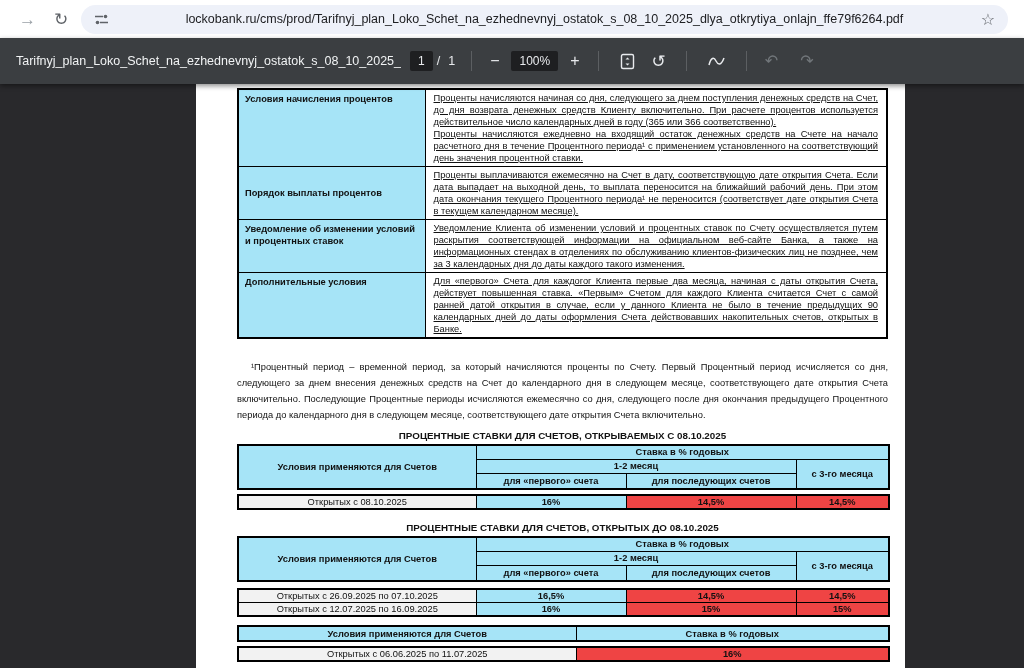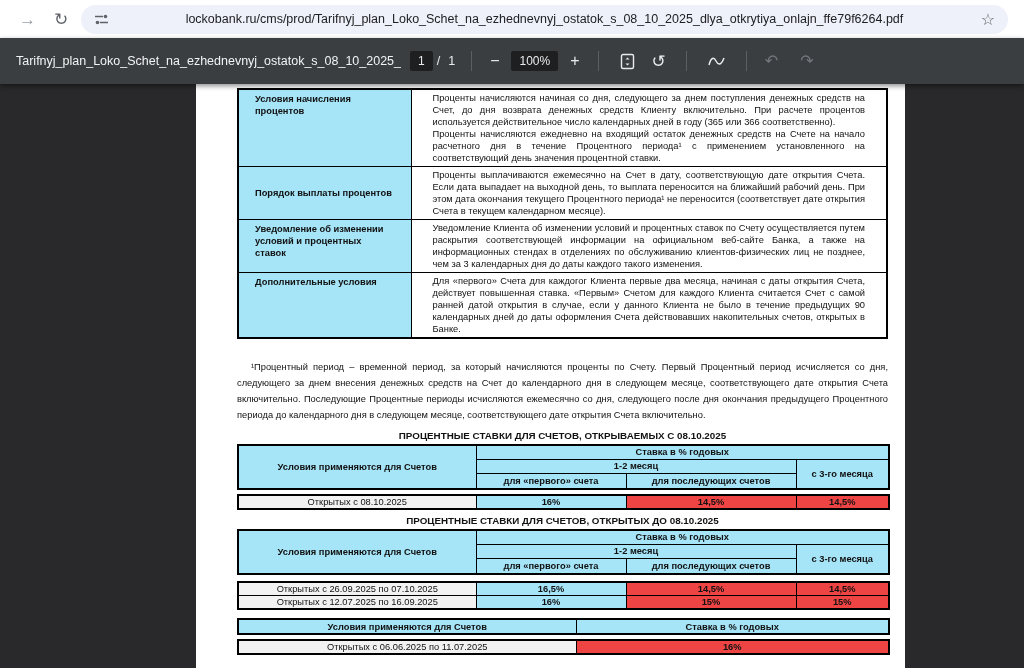--- a/index.html
+++ b/index.html
@@ -30,22 +30,22 @@
   .rot { font-size:17px; color:#e8eaed; }
 
   
   .content { position:absolute; left:0; right:0; top:84px; bottom:0; background:#29292c; }
   .pdf-page { position:absolute; left:196px; top:0; width:709px; height:584px; background:#ffffff; overflow:hidden; }
   .doc { margin-left:41px; width:651px; padding-top:4px; color:#111; }
 
   table { border-collapse:collapse; table-layout:fixed; }
   .cond-table { width:651px; border:2px solid #000; }
   .cond-table td { border:1px solid #000; font-size:9.3px; line-height:12px; vertical-align:top; }
-  .cond-table td.lbl { width:173px; background:#a6e4f7; font-weight:bold; padding:3px 16px; }
-  .cond-table td.txt { padding:2px 21px; text-align:justify; white-space:pre-line; }
+  .cond-table td.lbl { width:187px; background:#a6e4f7; font-weight:bold; padding:3px 6px; }
+  .cond-table td.txt { padding:2px 8px; text-align:justify; white-space:pre-line;text-decoration:underline; }
   .cond-table tr.vmid td { vertical-align:middle; }
 
   .footnote { margin-top:20px; width:651px; font-size:9.3px; line-height:16px; text-align:justify; text-indent:14px; }
 
   .tbl-title { margin-top:7px; width:651px; text-align:center; font-size:9.8px; font-weight:bold; }
 
   .rates-head { width:651px; border:2px solid #000; margin-top:3px; }
   .rates-head td { border:1px solid #000; background:#a6e4f7; font-weight:bold; font-size:9.3px;
                    text-align:center; vertical-align:middle; padding:1px 2px; }
   .r1 td { height:14px; } .r2 td { height:14px; } .r3 td { height:16px; }
@@ -172,21 +172,21 @@
         <tbody>
             <tr>
           <td class="lbl">Открытых с 08.10.2025</td>
           <td class="hi">16%</td>
           <td>14,5%</td>
           <td>14,5%</td>
         </tr>
       </tbody>
         </table>
 
-      <div class="tbl-title" style="margin-top:5px;">ПРОЦЕНТНЫЕ СТАВКИ ДЛЯ СЧЕТОВ, ОТКРЫТЫХ ДО 08.10.2025</div>
+      <div class="tbl-title" style="margin-top:12px;">ПРОЦЕНТНЫЕ СТАВКИ ДЛЯ СЧЕТОВ, ОТКРЫТЫХ ДО 08.10.2025</div>
       <table class="rates-head">
         <colgroup>
             <col style="width:238px">
             <col style="width:150px">
             <col style="width:170px">
             <col style="width:93px">
           </colgroup>
         <tbody>
             <tr class="r1">
           <td rowspan="3">Условия применяются для Счетов</td>

